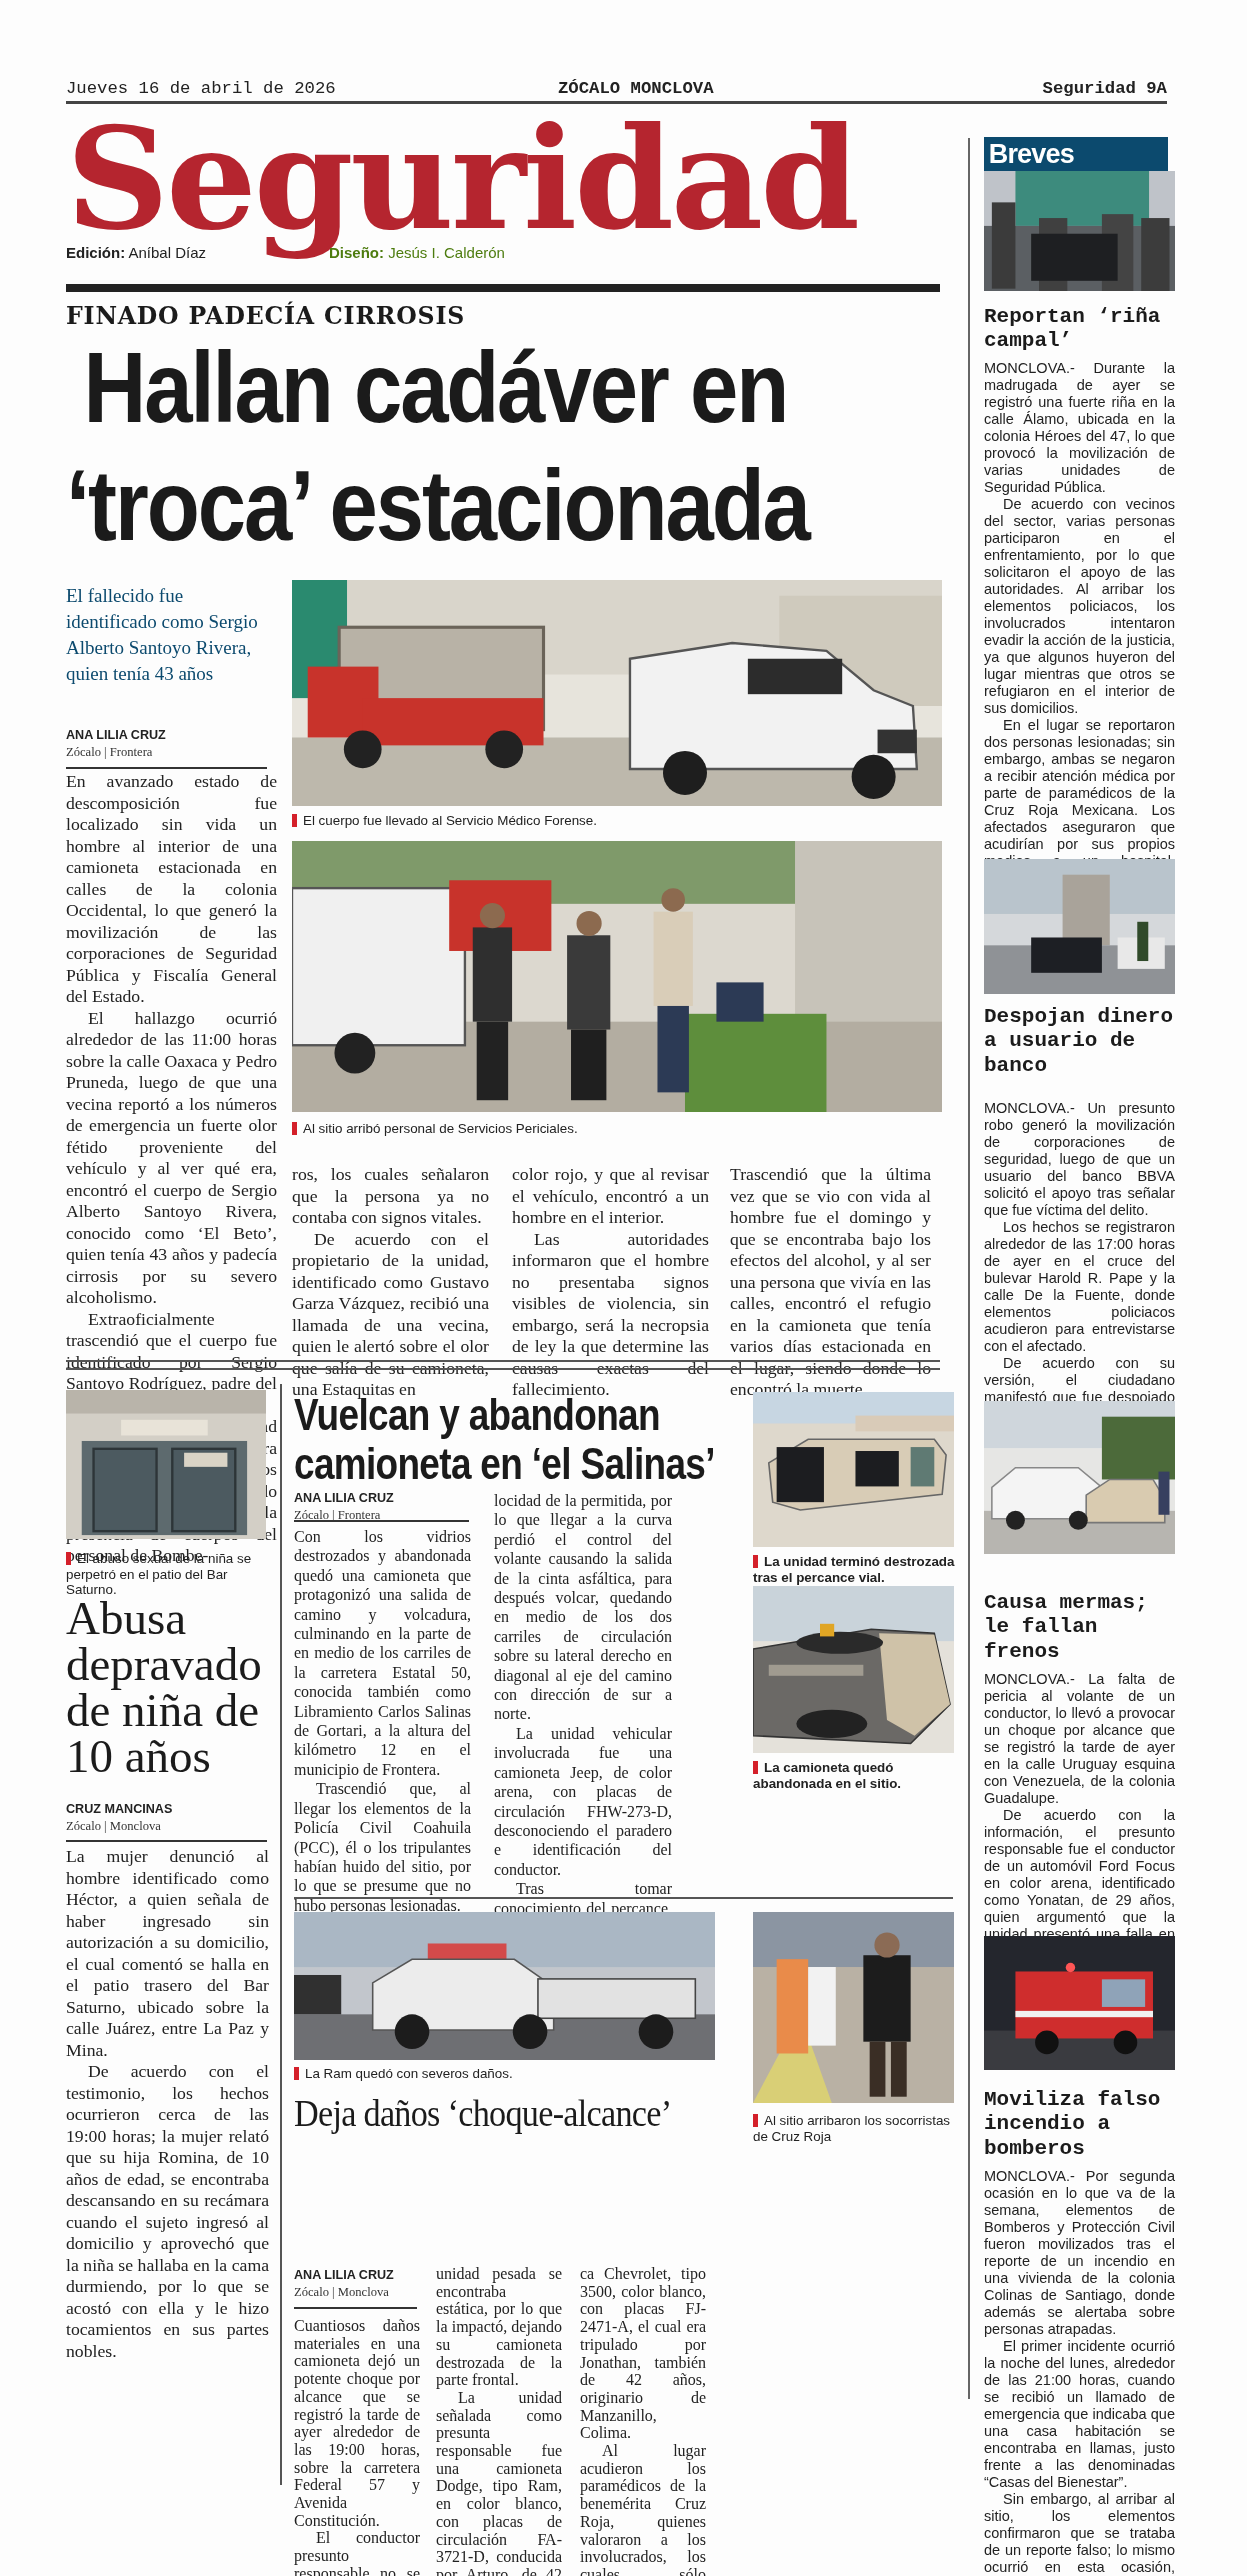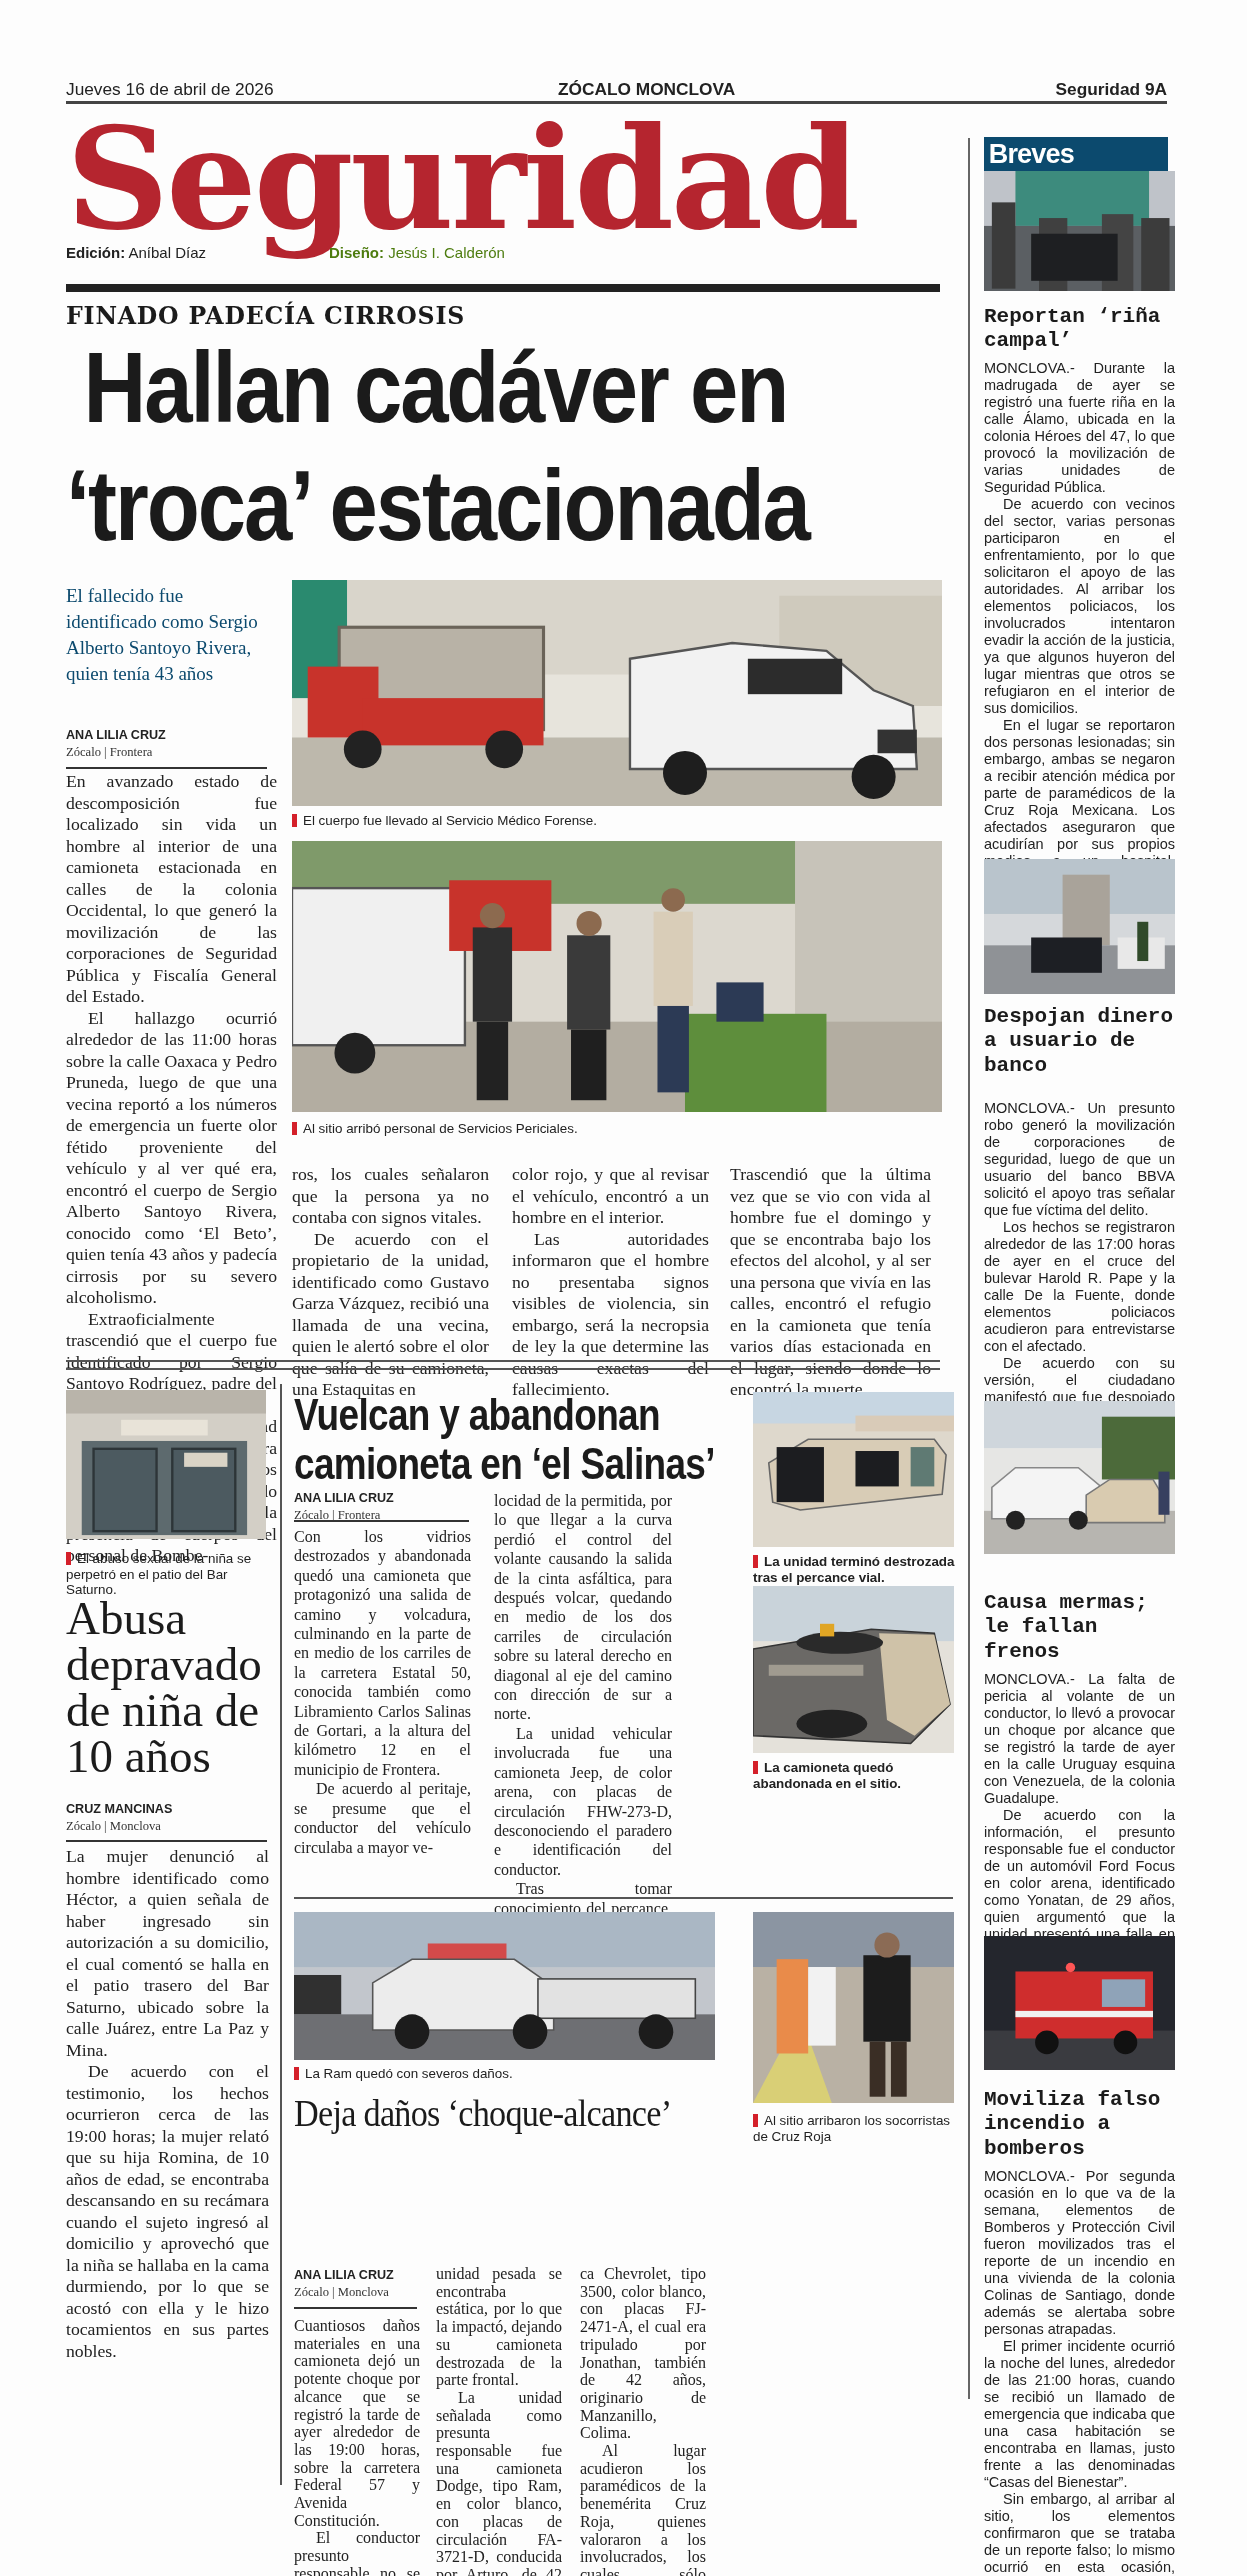--- a/index.html
+++ b/index.html
@@ -1,21 +1,21 @@
 <!DOCTYPE html>
 <html style="font-size:12.6px"><head>
 <meta charset="utf-8">
 <style>
 *{box-sizing:border-box;margin:0;padding:0}
 body{width:1248px;height:2576px;background:#fdfdfd;position:relative;overflow:hidden;font-family:"DejaVu Serif",serif;color:#1b1b1b}
 .abs{position:absolute}
 .cond{font-family:"Liberation Sans",sans-serif;transform-origin:left top}
 .serif{font-family:"Liberation Serif",serif}
 .sans{font-family:"Liberation Sans",sans-serif}
-.top-meta{top:79px;font-family:Liberation Sans, sans-serif;font-size:17.3px;color:#222}
+.top-meta{top:79px;font-family:Liberation Mono, monospace;font-size:17.3px;color:#222}
 .rule{background:#333;height:3.9px}
 .thin{background:#777;height:1.6px}
 .vrule{background:#555;width:1.6px}
 .body-text{font-family:"Liberation Serif",serif;font-size:17.7px;line-height:21.5px;text-align:justify;hyphens:auto;color:#222}
 .body-text p{text-indent:22px}
 .body-text p:first-child{text-indent:0}
 .brief-text{font-family:"Liberation Sans",sans-serif;font-size:14.5px;line-height:17px;text-align:justify;color:#222}
 .brief-text p{text-indent:19px}
 .brief-text p:first-child{text-indent:0}
 .brief-title{font-family:Liberation Mono, monospace;font-weight:bold;font-size:21px;line-height:24.4px;color:#1b1b1b}
@@ -241,20 +241,21 @@
   <div>Vuelcan y abandonan</div>
   <div>camioneta en ‘el Salinas’</div>
 </div>
 <div class="abs" style="left:294px;top:1491px;width:175px">
   <div class="byline-name">ANA LILIA CRUZ</div>
   <div class="byline-place">Zócalo | Frontera</div>
 </div>
 <div class="abs" style="left:294px;top:1520px;width:175px;height:1.6px;background:#333"></div>
 <div class="abs body-text" style="left:294px;top:1527px;width:177px;font-size:16px;line-height:19.4px" id="vuelcan-col1">
     <p>Con los vidrios destrozados y abandonada quedó una camioneta que protagonizó una salida de camino y volcadura, culminando en la parte de en medio de los carriles de la carretera Estatal 50, conocida también como Libramiento Carlos Salinas de Gortari, a la altura del kilómetro 12 en el municipio de Frontera.</p>
+    <p>Trascendió que, al llegar los elementos de la Policía Civil Coahuila (PCC), él o los tripulantes habían huido del sitio, por lo que se presume que no hubo personas lesionadas.</p>
     <p>De acuerdo al peritaje, se presume que el conductor del vehículo circulaba a mayor ve-</p>
   </div>
 <div class="abs body-text" style="left:494px;top:1491px;width:178px;font-size:16px;line-height:19.4px" id="vuelcan-col2">
     <p>locidad de la permitida, por lo que llegar a la curva perdió el control del volante causando la salida de la cinta asfáltica, para después volcar, quedando en medio de los dos carriles de circulación sobre su lateral derecho en diagonal al eje del camino con dirección de sur a norte.</p>
     <p>La unidad vehicular involucrada fue una camioneta Jeep, de color arena, con placas de circulación FHW-273-D, desconociendo el paradero e identificación del conductor.</p>
     <p>Tras tomar conocimiento del percance, las autoridades solicitaron el retiro de la camioneta, la cual, fue remolcada por el personal de grúa particular quienes se encargaron de su resguardo.</p>
   </div>
 
 <div class="abs photo" style="left:753px;top:1392px;width:201px;height:155px">
   <svg viewBox="0 0 255 197" preserveAspectRatio="none">

